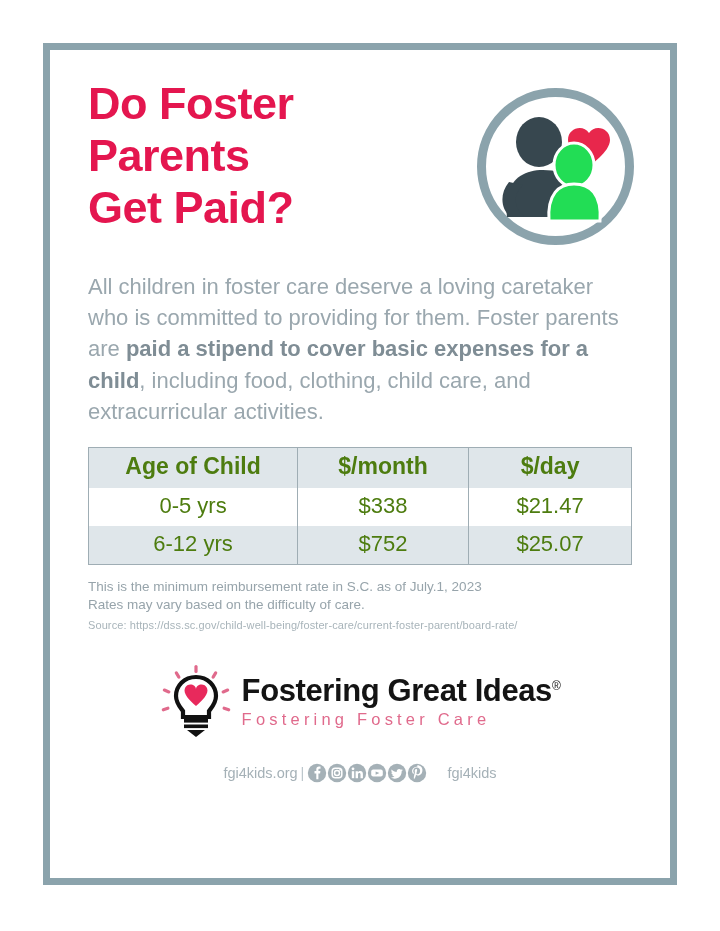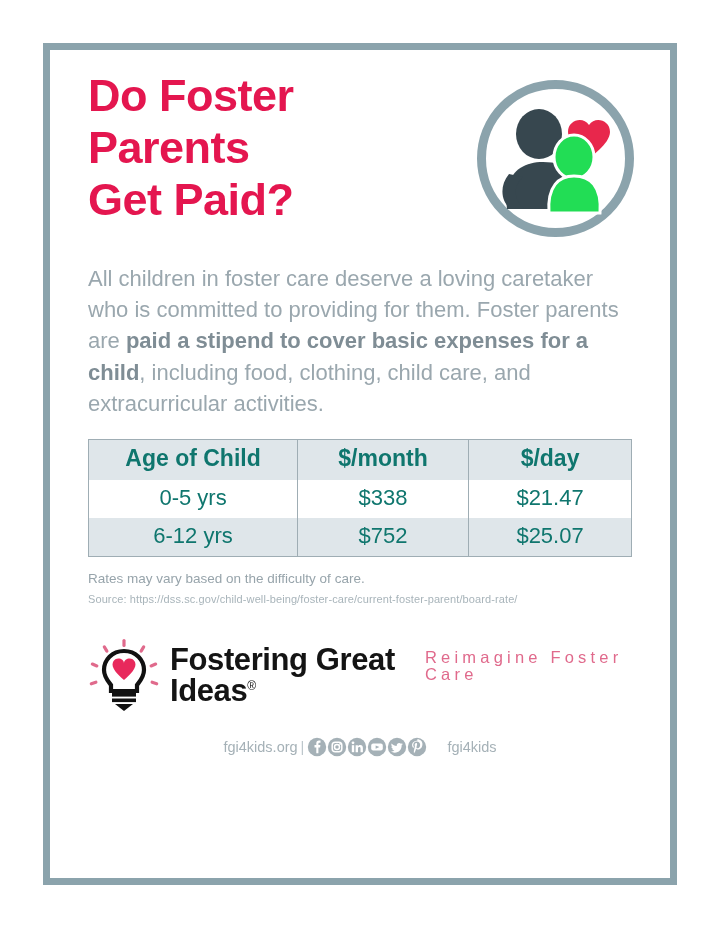--- a/index.html
+++ b/index.html
@@ -22,21 +22,21 @@
     inset:0;
     padding:0 38px;
     box-sizing:border-box;
   }
 
   
   .header{
     display:flex;
     align-items:flex-start;
     justify-content:space-between;
-    padding-top:20px;
+    padding-top:28px;
     gap:44px;
   }
   .title{
     font-size:45px;
     line-height:1.16;
     font-weight:bold;
     color:#e4164f;
     letter-spacing:-0.5px;
     margin:0;
     white-space:pre-line;
@@ -64,21 +64,21 @@
     width:100%;
     border-collapse:collapse;
     border:1.5px solid #9fadb4;
     table-layout:fixed;
   }
   .rate-table th,.rate-table td{
     border-left:1.5px solid #9fadb4;
     border-right:1.5px solid #9fadb4;
     text-align:center;
     padding:5px 4px 7px 4px;
-    color:#0f766e;
+    color:#4d7c0f;
   }
   .rate-table th{
     background:#dfe6ea;
     font-size:23px;
     font-weight:bold;
     padding-bottom:8px;
   }
   .rate-table td{
     font-size:22px;
     background:#ffffff;
@@ -103,21 +103,21 @@
   }
 
   
   .logo-block{
     margin-top:34px;
     display:flex;
     align-items:center;
     justify-content:center;
   }
   .bulb{width:72px;height:72px;flex:0 0 auto;margin-right:10px;}
-  .logo-text{display:flex;flex-direction:row;justify-content:flex-end;}
+  .logo-text{display:flex;flex-direction:column;justify-content:flex-end;}
   .logo-name{
     font-size:31px;font-weight:bold;color:#141414;
     line-height:1;letter-spacing:-0.4px;
     position:relative;
   }
   .logo-name sup{font-size:12px;vertical-align:super;font-weight:normal;}
   .logo-tag{
     margin-top:5px;
     font-size:16.5px;color:#e06a8c;
     letter-spacing:4.2px;
@@ -194,20 +194,21 @@
       </tr>
       <tr class="alt">
         <td>6-12 yrs</td>
         <td>$752</td>
         <td>$25.07</td>
       </tr>
     </tbody>
   </table>
 
   <div class="footnote">
+    <div>This is the minimum reimbursement rate in S.C. as of July.1, 2023</div>
     <div>Rates may vary based on the difficulty of care.</div>
   </div>
   <div class="source">Source: https://dss.sc.gov/child-well-being/foster-care/current-foster-parent/board-rate/</div>
 
   <div class="logo-block">
     <svg class="bulb" viewBox="0 0 72 72">
       <g stroke="#d9traditional"></g>
       <g fill="#e06a8c">
         <rect x="34.4" y="0" width="3.2" height="8" rx="1.6"></rect>
         <rect x="16" y="6" width="3.2" height="8" rx="1.6" transform="rotate(-32 17.6 10)"></rect>
@@ -218,21 +219,21 @@
         <rect x="64.8" y="40" width="3.2" height="8" rx="1.6" transform="rotate(108 66.4 44)"></rect>
       </g>
       <path d="M36 12 C24 12 16 21 16 31 C16 38 20 42 23 46 L23 52 L49 52 L49 46 C52 42 56 38 56 31 C56 21 48 12 36 12 Z" fill="#ffffff" stroke="#111111" stroke-width="4.2"></path>
       <path d="M36 24.5 C36 19 27.5 17.5 25 23 C22.5 28.5 30 36 36 41 C42 36 49.5 28.5 47 23 C44.5 17.5 36 19 36 24.5 Z" fill="#e8295c"></path>
       <rect x="24" y="54" width="24" height="3.6" fill="#111111"></rect>
       <rect x="24" y="59.5" width="24" height="3.6" fill="#111111"></rect>
       <path d="M27 65 L45 65 L36 72 Z" fill="#111111"></path>
     </svg>
     <div class="logo-text">
       <div class="logo-name"><span>Fostering Great Ideas</span><sup>®</sup></div>
-      <div class="logo-tag">Reimagine Foster Care</div>
+      <div class="logo-tag">Fostering Foster Care</div>
     </div>
   </div>
 
   <div class="social">
     <span>fgi4kids.org</span>
     <span class="sep">|</span>
 
     <svg class="sicon" viewBox="0 0 20 20">
       <circle cx="10" cy="10" r="9.2" fill="#a5b1b7"></circle>
       <path d="M11.4 10.4h1.7l.3-2.3h-2V6.8c0-.66.2-1.1 1.1-1.1h1V3.6c-.2-.03-.8-.09-1.5-.09-1.6 0-2.7.95-2.7 2.7v1.9H7.5v2.3h1.8v5.9h2.1z" fill="#ffffff"></path>

